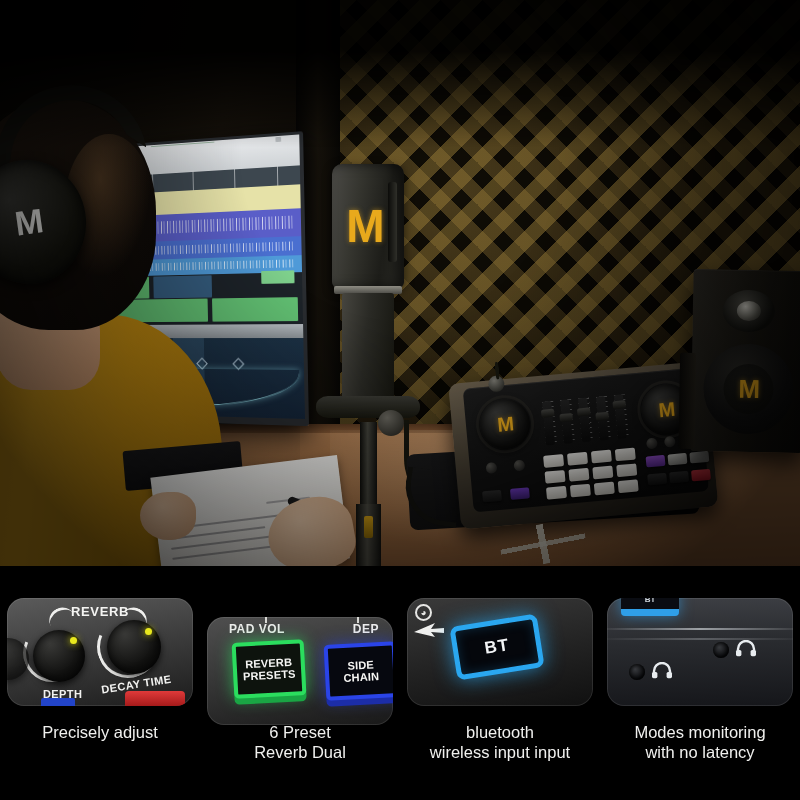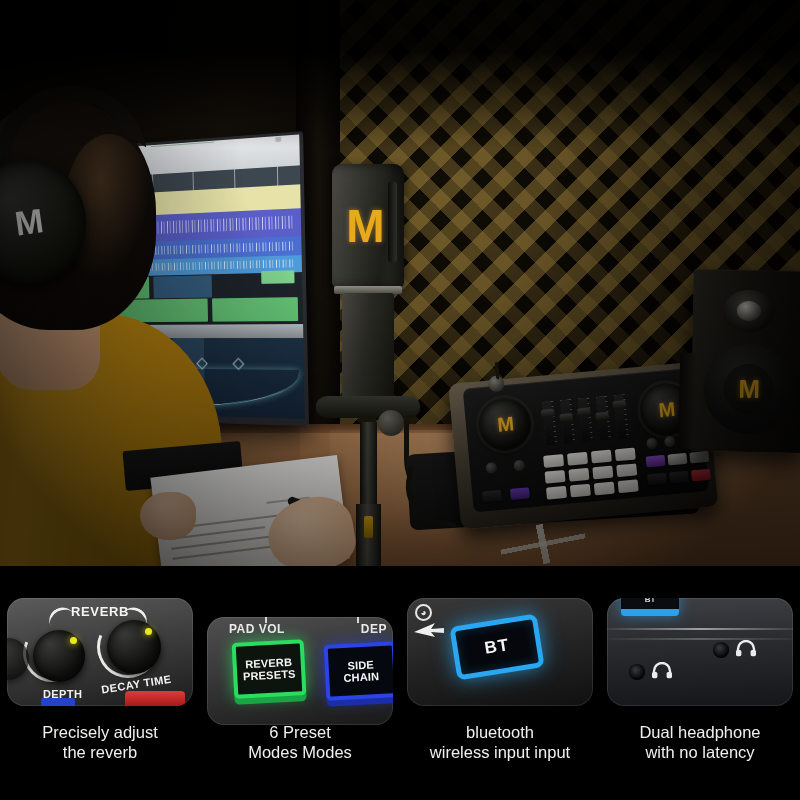--- a/index.html
+++ b/index.html
@@ -742,21 +742,21 @@
           <div class="chip-blue"></div>
           <div class="chip-red"></div>
         </div>
       </div>
 
       <div class="card">
         <div class="card-in c2">
           <div class="tick" style="left:58px"></div>
           <div class="tick" style="left:150px"></div>
           <div class="cap-top" style="left:22px">PAD VOL</div>
-          <div class="cap-top" style="right:6px">DEP</div>
+          <div class="cap-top" style="right:14px">DEP</div>
 
           <div class="btn3d btn-green" style="left:26px;top:24px;width:72px;height:56px;transform:rotate(-3deg)">
             <span>REVERB</span>
             <span>PRESETS</span>
           </div>
 
           <div class="btn3d btn-blue" style="left:118px;top:26px;width:72px;height:56px;transform:rotate(-3deg)">
             <span>SIDE</span>
             <span>CHAIN</span>
           </div>
@@ -802,30 +802,29 @@
               <rect x="15.6" y="10" width="5.4" height="6.2" rx="1.6" fill="#e8ecef"></rect>
             </svg>
           </div>
         </div>
       </div>
     </div>
 
     <div class="captions">
       <div class="cap">
         <span>Precisely adjust</span>
-        <span>the reverb</span>
       </div>
       <div class="cap">
         <span>6 Preset</span>
-        <span>Modes Modes</span>
+        <span>Reverb Dual</span>
       </div>
       <div class="cap">
         <span>bluetooth</span>
         <span>wireless input input</span>
       </div>
       <div class="cap">
-        <span>Dual headphone</span>
+        <span>Modes monitoring</span>
         <span>with no latency</span>
       </div>
     </div>
 
   </div>
 </div>
 
 </body></html>

